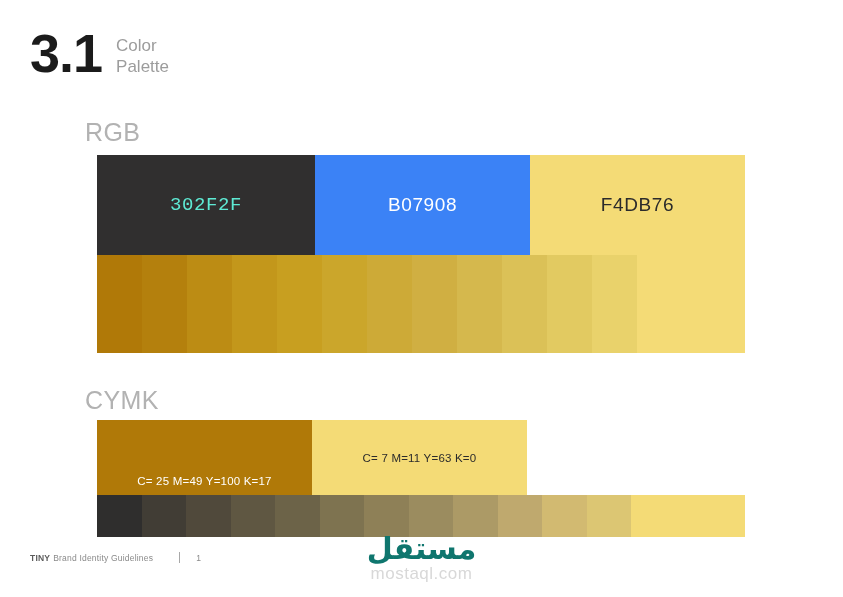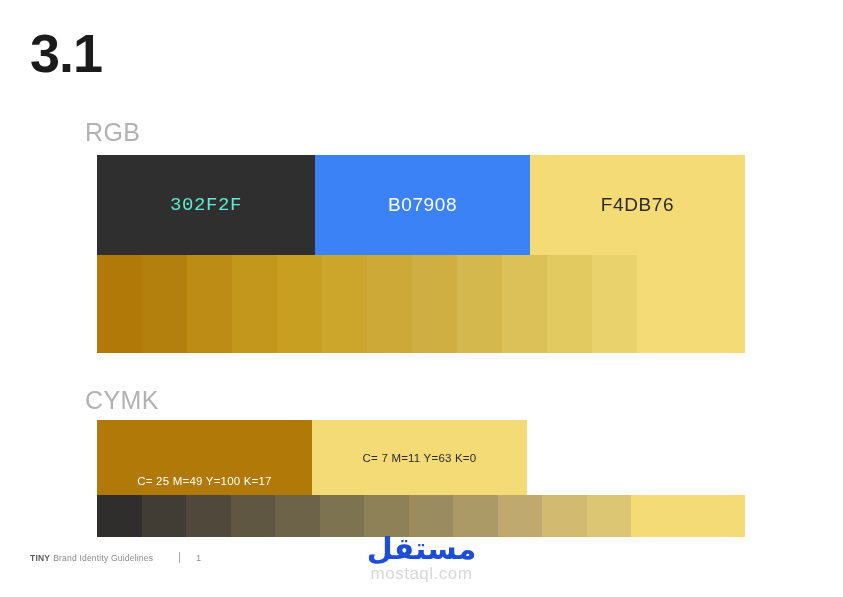--- a/index.html
+++ b/index.html
@@ -133,21 +133,21 @@
     right: 0;
     top: 533px;
     display: flex;
     flex-direction: column;
     align-items: center;
     pointer-events: none;
   }
   .watermark-ar {
     font-size: 30px;
     line-height: 32px;
-    color: #1d4ed8;
+    color: #0f766e;
     font-family: "DejaVu Sans", sans-serif;
     direction: rtl;
     font-weight: 700;
     letter-spacing: 1px;
   }
   .watermark-url {
     font-size: 17px;
     line-height: 20px;
     color: #d8d8d8;
     letter-spacing: 0.5px;
@@ -155,20 +155,24 @@
     margin-top: -1px;
   }
 </style>
 </head>
 <body>
 
 <div class="slide">
 
   <div class="title-block">
     <div class="title-number">3.1</div>
+    <div class="title-words">
+      <div>Color</div>
+      <div>Palette</div>
+    </div>
   </div>
 
   <div class="section-label" id="rgb-label">RGB</div>
 
   <div class="palette" id="rgb-palette">
     <div class="swatch-row">
         <div class="swatch" style="background: rgb(48, 47, 47); width: 218px;">
           <span class="swatch-hex" style="color: #5eead4; font-family: Liberation Mono, monospace;">302F2F</span>
         </div>
         <div class="swatch" style="background: #3b82f6; width: 215px;">

